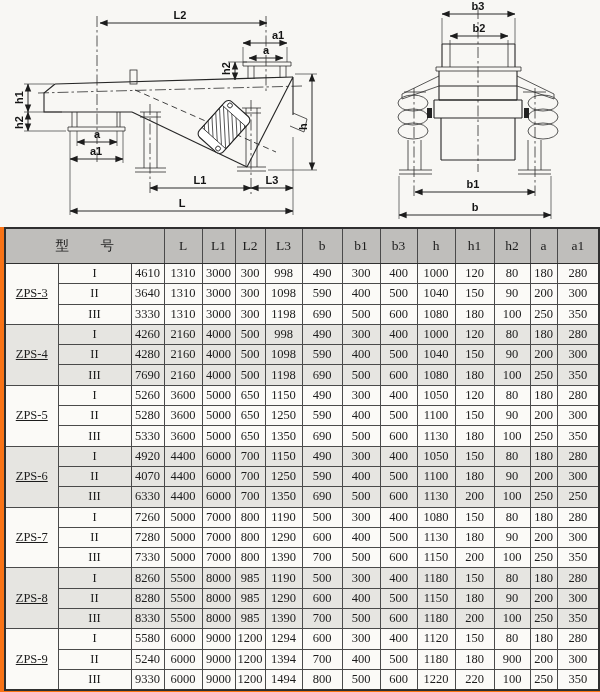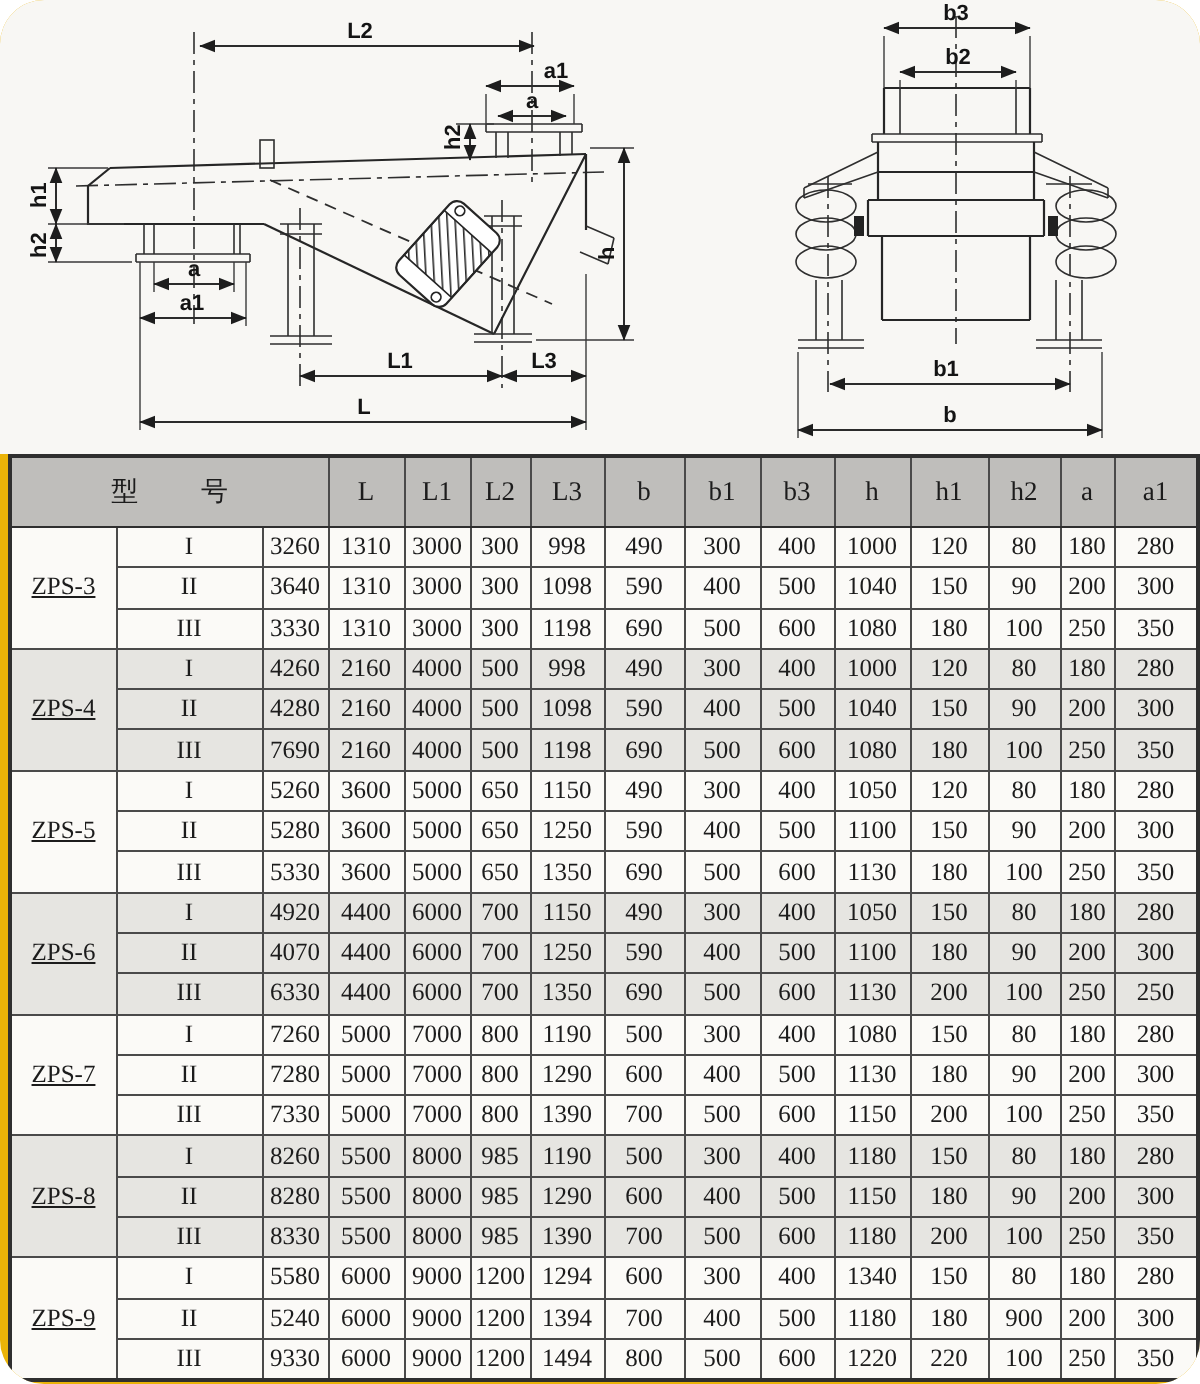--- a/index.html
+++ b/index.html
@@ -1,20 +1,19 @@
 <!DOCTYPE html>
 <html><head>
 <meta charset="utf-8">
 <style>
   html,body{margin:0;padding:0;}
   .sheet{
-    width:600px;height:692px;background:#eab308;overflow:hidden;
+    width:600px;height:692px;background:#f97316;overflow:hidden;
     font-family:"Liberation Serif","DejaVu Serif",serif;color:#1c1c1c;
     position:relative;
-    border-radius:22px;
   }
   .drawings{height:227px;display:flex;background:#f8f7f4;}
   .drawings svg{display:block;}
   .dim{stroke:#2b2b2b;stroke-width:1;fill:none;}
   .ext{stroke:#3a3a3a;stroke-width:.7;fill:none;}
   .body-line{stroke:#262626;stroke-width:1.1;fill:none;}
   .thin{stroke:#2e2e2e;stroke-width:.8;fill:none;}
   .dashdot{stroke:#2e2e2e;stroke-width:.8;fill:none;stroke-dasharray:11 3 2.5 3;}
   .dashed{stroke:#2e2e2e;stroke-width:.9;fill:none;stroke-dasharray:6 4;}
   .dimtext{font-family:"Liberation Sans","DejaVu Sans",sans-serif;font-size:11px;font-weight:700;fill:#141414;}
@@ -209,21 +208,21 @@
           <th>h1</th>
           <th>h2</th>
           <th>a</th>
           <th>a1</th>
         </tr>
     </thead>
     <tbody>
         <tr>
           <td rowspan="3" class="model-cell">ZPS-3</td>
           <td class="variant-cell">I</td>
-          <td>3260</td>
+          <td>4610</td>
           <td>1310</td>
           <td>3000</td>
           <td>300</td>
           <td>998</td>
           <td>490</td>
           <td>300</td>
           <td>400</td>
           <td>1000</td>
           <td>120</td>
           <td>80</td>
@@ -511,21 +510,21 @@
           <td rowspan="3" class="model-cell">ZPS-9</td>
           <td class="variant-cell">I</td>
           <td>5580</td>
           <td>6000</td>
           <td>9000</td>
           <td>1200</td>
           <td>1294</td>
           <td>600</td>
           <td>300</td>
           <td>400</td>
-          <td>1340</td>
+          <td>1120</td>
           <td>150</td>
           <td>80</td>
           <td>180</td>
           <td>280</td>
         </tr>
         <tr>
           <td class="variant-cell">II</td>
           <td>5240</td>
           <td>6000</td>
           <td>9000</td>

